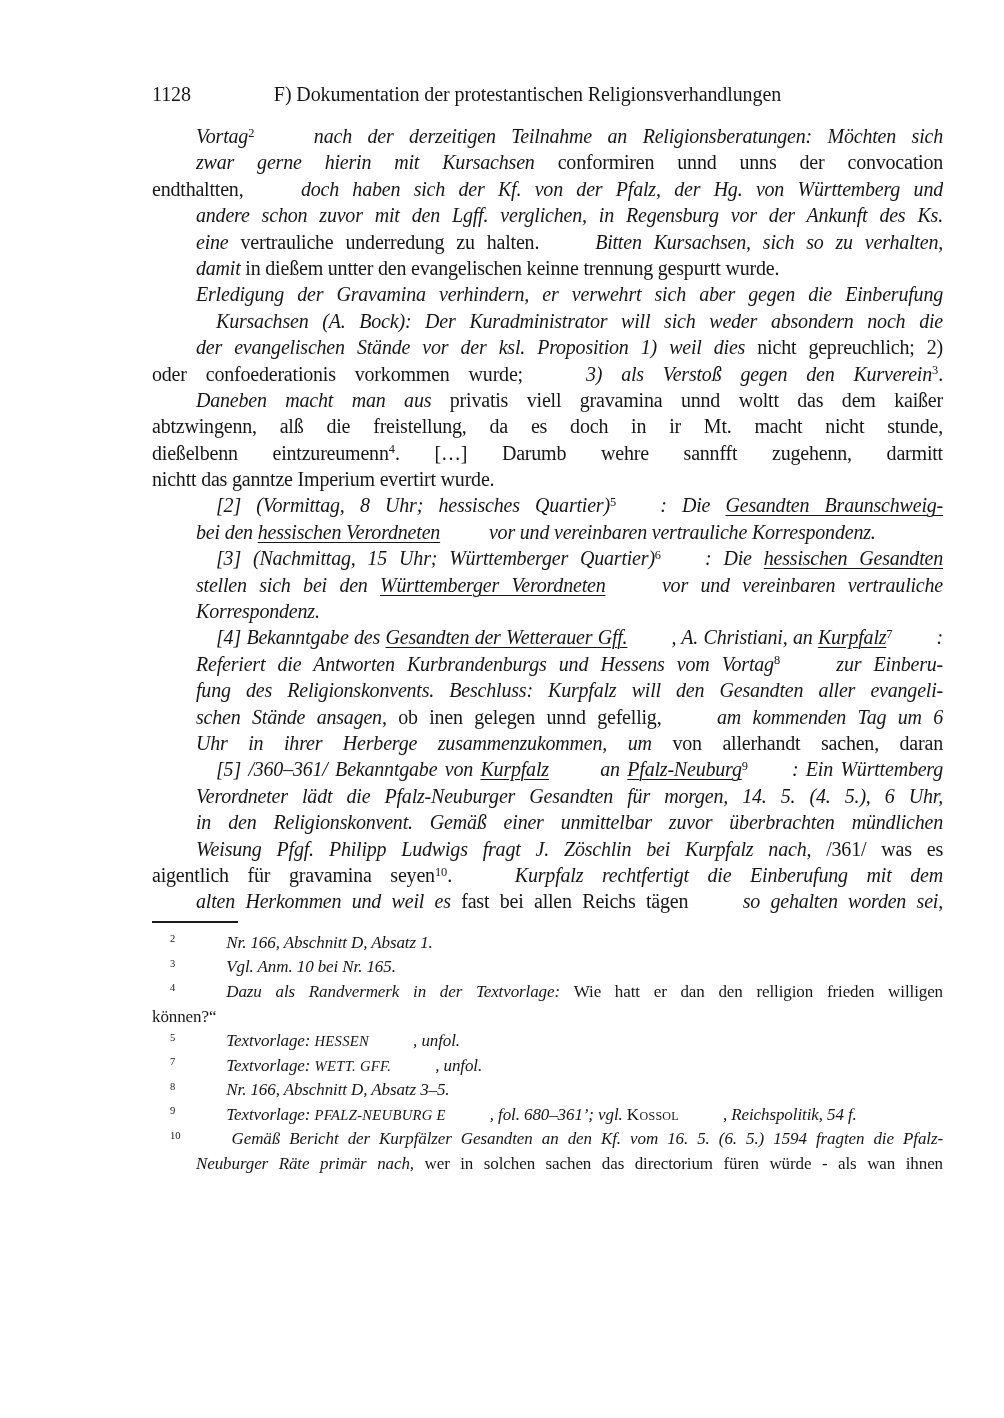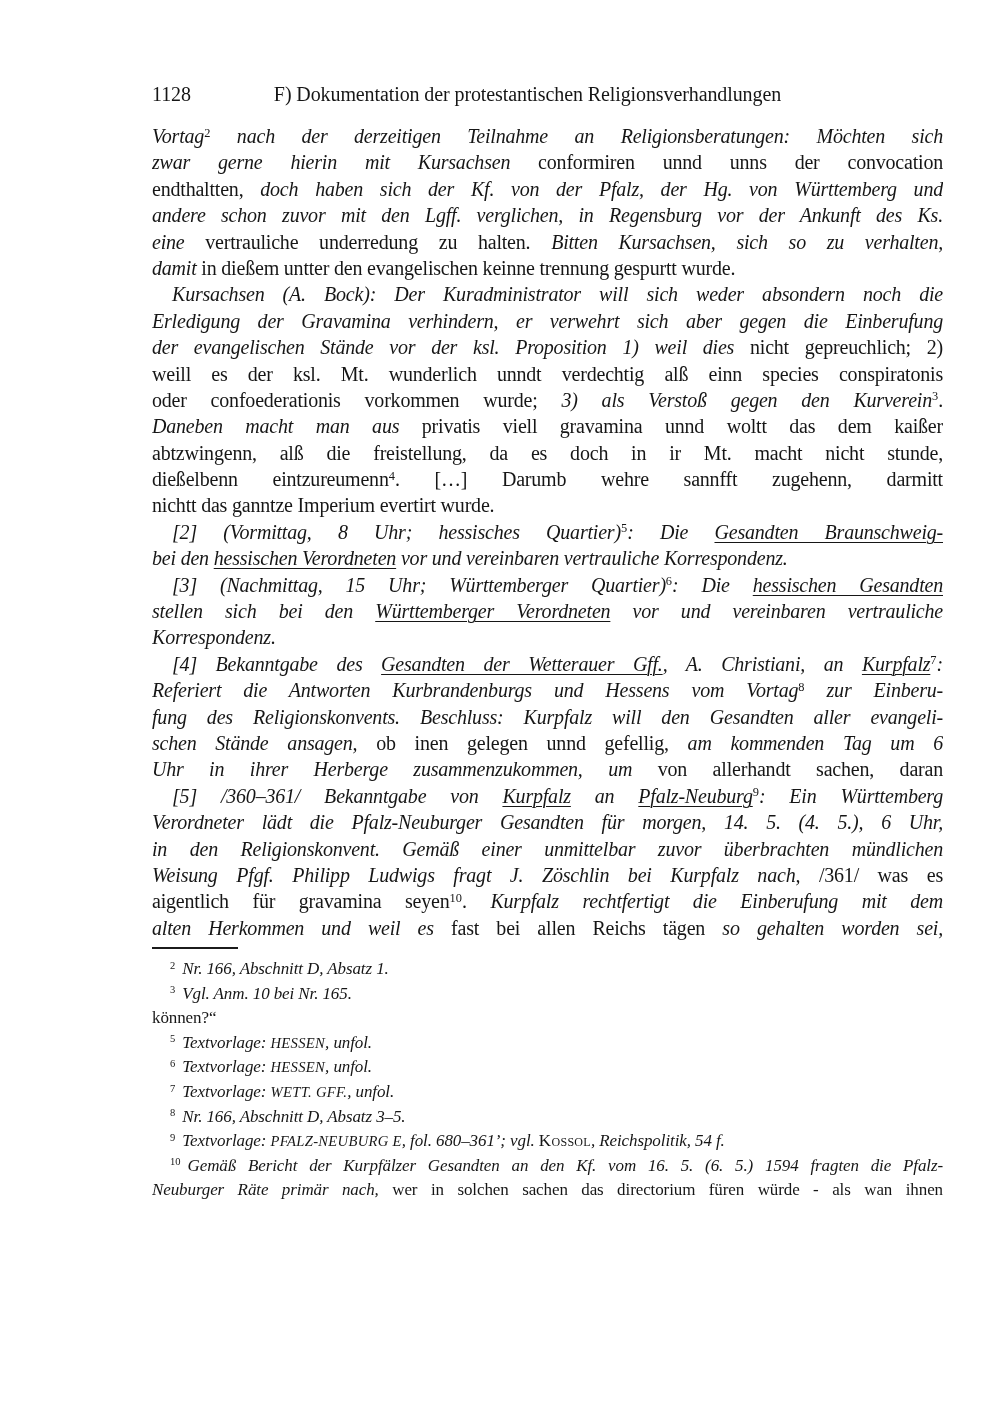--- a/index.html
+++ b/index.html
@@ -39,21 +39,21 @@
   .fnsep{
     width:86px;height:0;
     border-top:2px solid #1b1b1b;
     margin-top:6px;
   }
   .footnotes{font-size:17px;letter-spacing:-0.1px;margin-top:8px;}
   .footnotes .line{line-height:24.6px;height:24.6px;}
   .footnotes .line.indent{text-indent:18px;}
   
   .run-r{font-style:normal;}
-  .run-i{font-style:italic;}
+  .run-i{font-style:italic;margin-left:44px;}
   .run-u{font-style:italic;text-decoration:underline;text-decoration-thickness:1px;text-underline-offset:3px;}
   .run-p{
     font-style:normal;
     font-size:0.62em;
     position:relative;top:-0.52em;
     letter-spacing:0;
   }
   .run-a{font-style:italic;font-size:0.86em;letter-spacing:0.3px;}
   .run-c{font-style:normal;font-variant:small-caps;letter-spacing:0.3px;}
   .fn-num{margin-right:7px;}
@@ -72,24 +72,23 @@
     <div class="bodytext" id="bodytext">
         <div>
           <div class="line just"><span class="run-i">Vortag</span><span class="run-p">2</span><span class="run-i"> nach der derzeitigen Teilnahme an Religionsberatungen: Möchten sich</span></div>
           <div class="line just"><span class="run-i">zwar gerne hierin mit Kursachsen </span><span class="run-r">conformiren unnd unns der convocation</span></div>
           <div class="line just"><span class="run-r">endthaltten, </span><span class="run-i">doch haben sich der Kf. von der Pfalz, der Hg. von Württemberg und</span></div>
           <div class="line just"><span class="run-i">andere schon zuvor mit den Lgff. verglichen, in Regensburg vor der Ankunft des Ks.</span></div>
           <div class="line just"><span class="run-i">eine </span><span class="run-r">vertrauliche underredung zu halten. </span><span class="run-i">Bitten Kursachsen, sich so zu verhalten,</span></div>
           <div class="line"><span class="run-i">damit </span><span class="run-r">in dießem untter den evangelischen keinne trennung gespurtt wurde.</span></div>
         </div>
         <div>
+          <div class="line just"><span class="run-i">Erledigung der Gravamina verhindern, er verwehrt sich aber gegen die Einberufung</span></div>
           <div class="line just indent"><span class="run-i">Kursachsen (A. Bock): Der Kuradministrator will sich weder absondern noch die</span></div>
-          <div class="line just"><span class="run-i">Erledigung der Gravamina verhindern, er verwehrt sich aber gegen die Einberufung</span></div>
           <div class="line just"><span class="run-i">der evangelischen Stände vor der ksl. Proposition 1) weil dies </span><span class="run-r">nicht gepreuchlich; 2)</span></div>
-          <div class="line just"><span class="run-r">weill es der ksl. Mt. wunderlich unndt verdechtig alß einn species conspiratonis</span></div>
           <div class="line just"><span class="run-r">oder confoederationis vorkommen wurde; </span><span class="run-i">3) als Verstoß gegen den Kurverein</span><span class="run-p">3</span><span class="run-r">.</span></div>
           <div class="line just"><span class="run-i">Daneben macht man aus </span><span class="run-r">privatis viell gravamina unnd woltt das dem kaißer</span></div>
           <div class="line just"><span class="run-r">abtzwingenn, alß die freistellung, da es doch in ir Mt. macht nicht stunde,</span></div>
           <div class="line just"><span class="run-r">dießelbenn eintzureumenn</span><span class="run-p">4</span><span class="run-r">. […] Darumb wehre sannfft zugehenn, darmitt</span></div>
           <div class="line"><span class="run-r">nichtt das ganntze Imperium evertirt wurde.</span></div>
         </div>
         <div>
           <div class="line just indent"><span class="run-i">[2] (Vormittag, 8 Uhr; hessisches Quartier)</span><span class="run-p">5</span><span class="run-i">: Die </span><span class="run-u">Gesandten Braunschweig-</span></div>
           <div class="line"><span class="run-i">bei den </span><span class="run-u">hessischen Verordneten</span><span class="run-i"> vor und vereinbaren vertrauliche Korrespondenz.</span></div>
         </div>
@@ -118,27 +117,25 @@
     <div class="fnsep"></div>
 
     <div class="footnotes" id="footnotes">
         <div>
           <div class="line indent"><span class="run-p fn-num">2</span><span class="run-i">Nr. 166, Abschnitt D, Absatz 1.</span></div>
         </div>
         <div>
           <div class="line indent"><span class="run-p fn-num">3</span><span class="run-i">Vgl. Anm. 10 bei Nr. 165.</span></div>
         </div>
         <div>
+          <div class="line just indent"><span class="run-p fn-num">4</span><span class="run-i">Dazu als Randvermerk in der Textvorlage: </span><span class="run-r">Wie hatt er dan den relligion frieden willigen</span></div>
           <div class="line"><span class="run-r">können?“</span></div>
         </div>
         <div>
           <div class="line indent"><span class="run-p fn-num">5</span><span class="run-i">Textvorlage: </span><span class="run-a">HESSEN</span><span class="run-i">, unfol.</span></div>
-        </div>
-        <div>
-          <div class="line indent"><span class="run-p fn-num">6</span><span class="run-i">Textvorlage: </span><span class="run-a">HESSEN</span><span class="run-i">, unfol.</span></div>
         </div>
         <div>
           <div class="line indent"><span class="run-p fn-num">7</span><span class="run-i">Textvorlage: </span><span class="run-a">WETT. GFF.</span><span class="run-i">, unfol.</span></div>
         </div>
         <div>
           <div class="line indent"><span class="run-p fn-num">8</span><span class="run-i">Nr. 166, Abschnitt D, Absatz 3–5.</span></div>
         </div>
         <div>
           <div class="line indent"><span class="run-p fn-num">9</span><span class="run-i">Textvorlage: </span><span class="run-a">PFALZ-NEUBURG E</span><span class="run-i">, fol. 680–361’; vgl. </span><span class="run-c">Kossol</span><span class="run-i">, Reichspolitik, 54 f.</span></div>
         </div>

